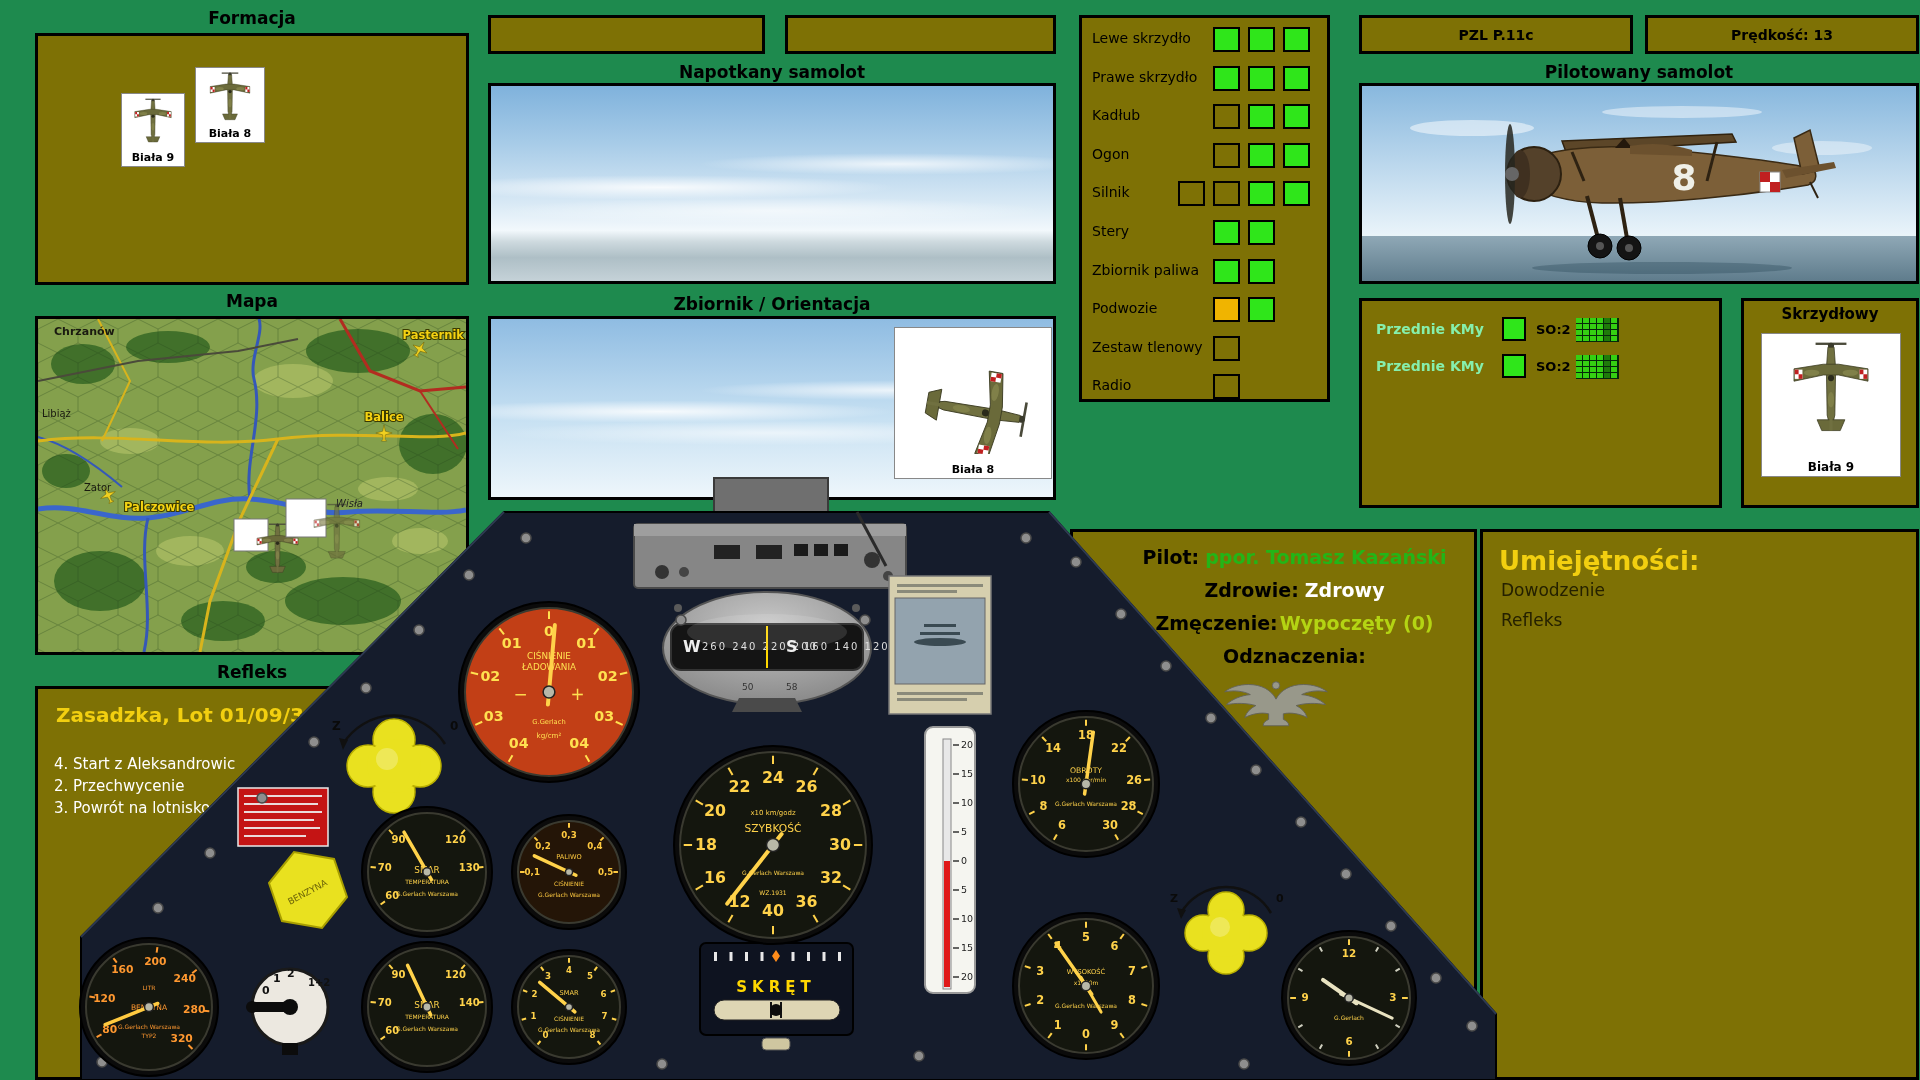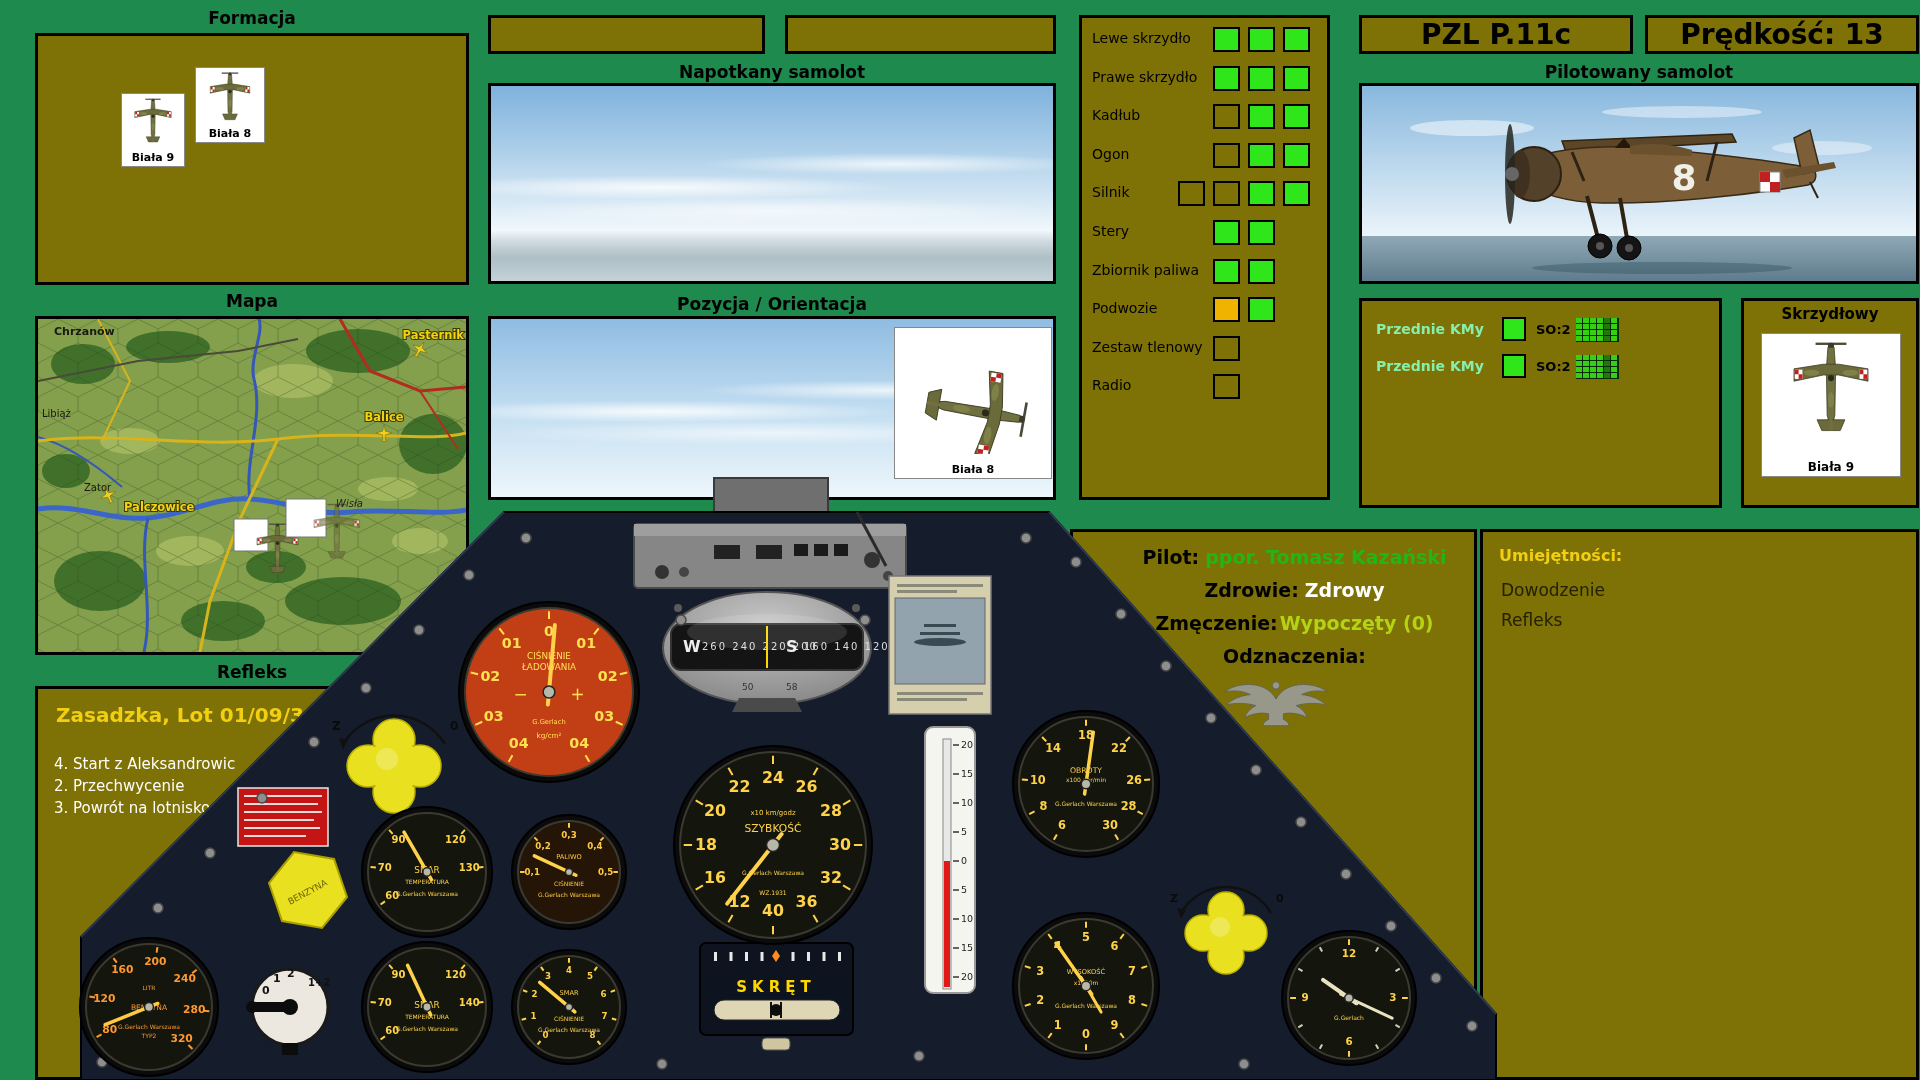--- a/index.html
+++ b/index.html
@@ -14,33 +14,33 @@
   .sky-pozycja{background:linear-gradient(180deg,#8fbce2 0%,#c6e0f2 55%,#eef6fb 100%);}
   .clouds{position:absolute;inset:0;background:
     radial-gradient(60% 9% at 30% 52%, rgba(255,255,255,.85), transparent 70%),
     radial-gradient(50% 8% at 72% 40%, rgba(255,255,255,.75), transparent 70%),
     radial-gradient(70% 10% at 50% 64%, rgba(255,255,255,.6), transparent 70%);}
   .dmg-label{position:absolute;font-size:14px;color:#000;white-space:nowrap;}
   .dmg-cell{position:absolute;width:27px;height:25px;border:2px solid #000;box-sizing:border-box;}
   .s-ok{background:#2fe61a;}
   .s-warn{background:#f0b400;}
   .s-empty{background:transparent;}
-  .hdr-box{display:flex;align-items:center;justify-content:center;font-size:28px;font-weight:bold;color:#000;}
+  .hdr-box{display:flex;align-items:center;justify-content:center;font-size:14px;font-weight:bold;color:#000;}
   .wp-label{position:absolute;font-size:14px;font-weight:bold;color:#86efac;white-space:nowrap;}
   .wp-square{position:absolute;width:24px;height:24px;background:#2fe61a;border:2px solid #000;box-sizing:border-box;}
   .wp-so{position:absolute;font-size:13px;font-weight:bold;color:#000;}
   .ammo-grid{position:absolute;width:43px;height:24px;background:#06280a;}
   .ammo-cell{position:absolute;width:6px;height:5px;}
   .mission-title{position:absolute;left:18px;top:14px;font-size:20px;font-weight:bold;color:#f2cf10;}
   .mission-step{position:absolute;left:16px;font-size:15px;color:#fff;}
   .pilot-line{position:absolute;left:50px;right:8px;text-align:center;font-size:19px;font-weight:bold;color:#000;white-space:nowrap;}
   .pgreen{color:#23b517;margin-left:6px;}
   .pbright{color:#ffffff;margin-left:6px;}
   .pyellow{color:#b4d413;margin-left:2px;}
-  .skill-title{position:absolute;left:16px;top:14px;font-size:16px;font-weight:bold;color:#f2cf10;text-align:right;}
+  .skill-title{position:absolute;left:16px;top:14px;font-size:26px;font-weight:bold;color:#f2cf10;text-align:right;}
   .skill-item{position:absolute;left:18px;font-size:17px;color:#242000;}
   svg text{font-family:"DejaVu Sans",sans-serif;}
   #cockpit-svg{position:absolute;left:0;top:0;z-index:5;pointer-events:none;}
 </style>
 </head>
 <body>
 
 <div id="stage">
 
 <svg width="0" height="0" style="position:absolute">
@@ -184,36 +184,36 @@
 <div class="panel" style="left:474px;top:15px;width:277px;height:39px;"></div>
 <div class="panel" style="left:771px;top:15px;width:271px;height:39px;"></div>
 
 <div class="ptitle" style="left:474px;top:62px;width:568px;">Napotkany samolot</div>
 <div class="panel" style="left:474px;top:83px;width:568px;height:201px;">
   <div class="sky sky-napotkany">
         <div class="clouds"></div>
       </div>
 </div>
 
-<div class="ptitle" style="left:474px;top:294px;width:568px;">Pozycja / Orientacja</div>
+<div class="ptitle" style="left:474px;top:294px;width:568px;">Zbiornik / Orientacja</div>
 <div class="panel" style="left:474px;top:316px;width:568px;height:184px;">
   <div class="sky sky-pozycja">
         <div class="clouds"></div>
       </div>
   <div class="photocard" style="left:403px;top:8px;width:158px;height:152px;">
     <svg width="140" height="122" viewBox="0 0 140 140" style="margin-top:4px">
       <g transform="rotate(100 70 70)">
             <use href="#plane-top" x="20" y="0"></use>
           </g>
     </svg>
     <div class="plabel">Biała 8</div>
   </div>
 </div>
 
-<div class="panel" style="left:1065px;top:15px;width:251px;height:485px;">
+<div class="panel" style="left:1065px;top:15px;width:251px;height:387px;">
   <div id="damage-rows" style="position:absolute;inset:0;">
         <div class="dmg-label" style="left: 10px; top: 12px;">Lewe skrzydło</div>
         <div class="dmg-cell s-ok" style="left: 131px; top: 9px;"></div>
         <div class="dmg-cell s-ok" style="left: 166px; top: 9px;"></div>
         <div class="dmg-cell s-ok" style="left: 201px; top: 9px;"></div>
         <div class="dmg-label" style="left: 10px; top: 50.6px;">Prawe skrzydło</div>
         <div class="dmg-cell s-ok" style="left: 131px; top: 47.6px;"></div>
         <div class="dmg-cell s-ok" style="left: 166px; top: 47.6px;"></div>
         <div class="dmg-cell s-ok" style="left: 201px; top: 47.6px;"></div>
         <div class="dmg-label" style="left: 10px; top: 89.2px;">Kadłub</div>

